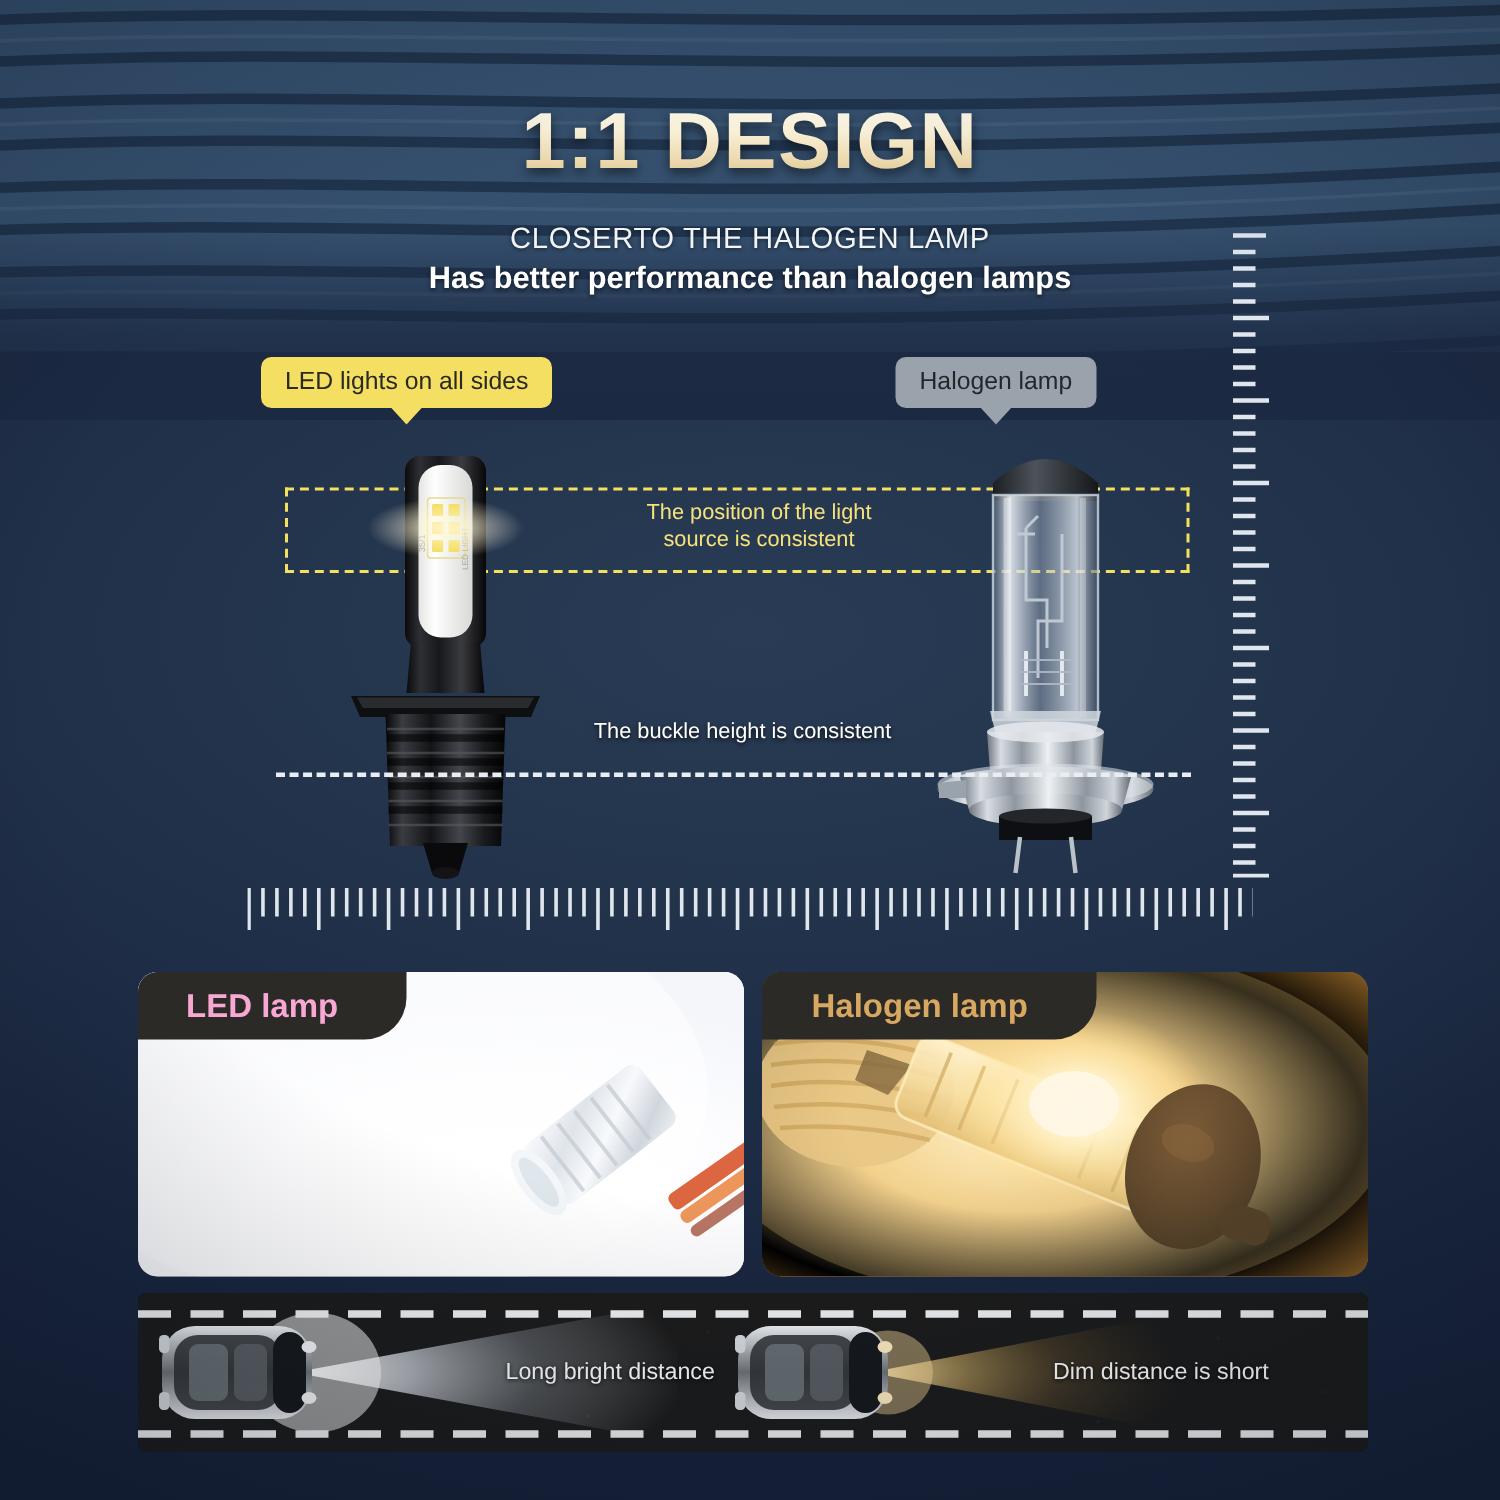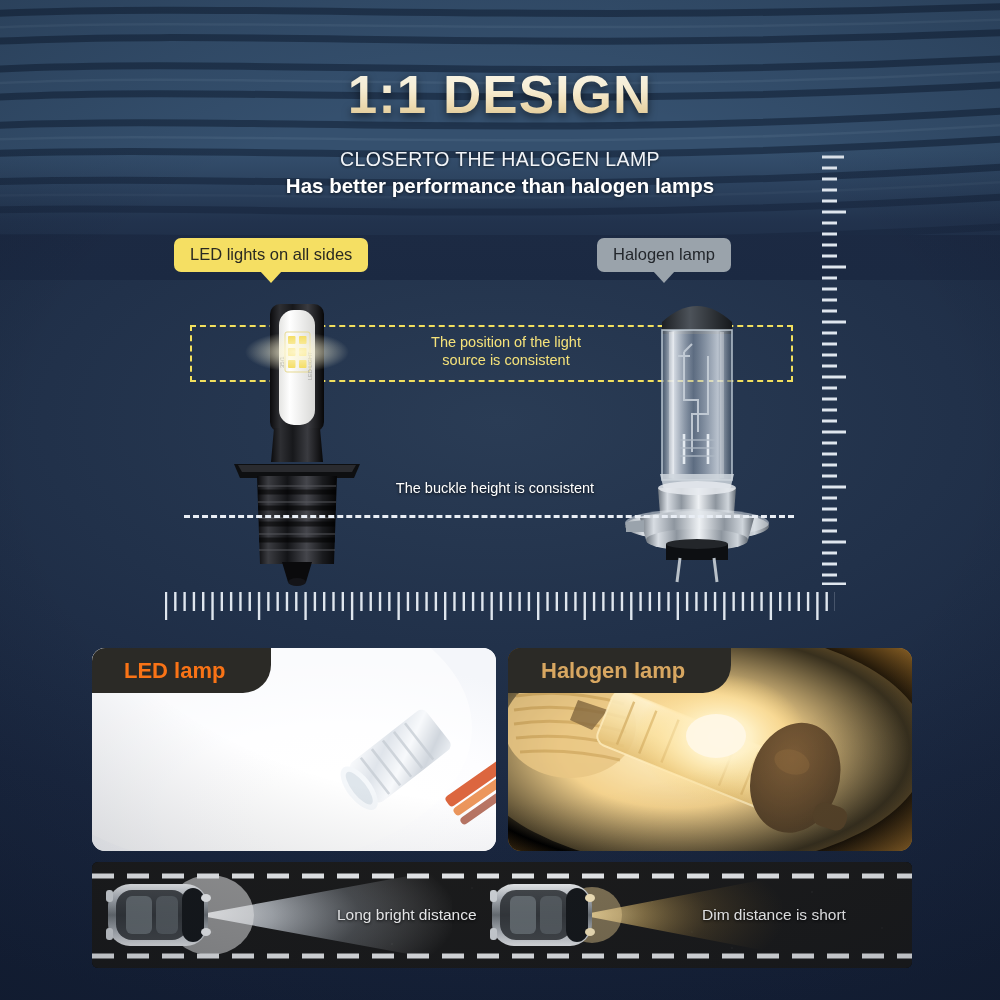--- a/index.html
+++ b/index.html
@@ -100,21 +100,21 @@
   
   .panel { position:absolute; border-radius:13px; overflow:hidden; }
   .panel-led { left:92px; top:648px; width:404px; height:203px; background:#ffffff; }
   .panel-hal { left:508px; top:648px; width:404px; height:203px; background:#b9832f; }
   .panel-label {
     position:absolute; left:0; top:0; height:45px;
     background:#2b2a26; display:flex; align-items:center;
     padding:0 46px 0 33px; font-size:22px; font-weight:bold;
     border-bottom-right-radius:28px; z-index:4;
   }
-  .panel-label.led { color:#f97316;padding-left:32px; }
+  .panel-label.led { color:#f9a8d4;padding-left:32px; }
   .panel-label.hal { color:#d8a761; }
   .panel svg { display:block; position:absolute; inset:0; }
 
   
   .beam-strip {
     position:absolute; left:92px; top:862px; width:820px; height:106px;
     border-radius:6px; overflow:hidden; background:#0c0c0c;
   }
   .beam-strip svg { display:block; position:absolute; inset:0; }
   .beam-text {

